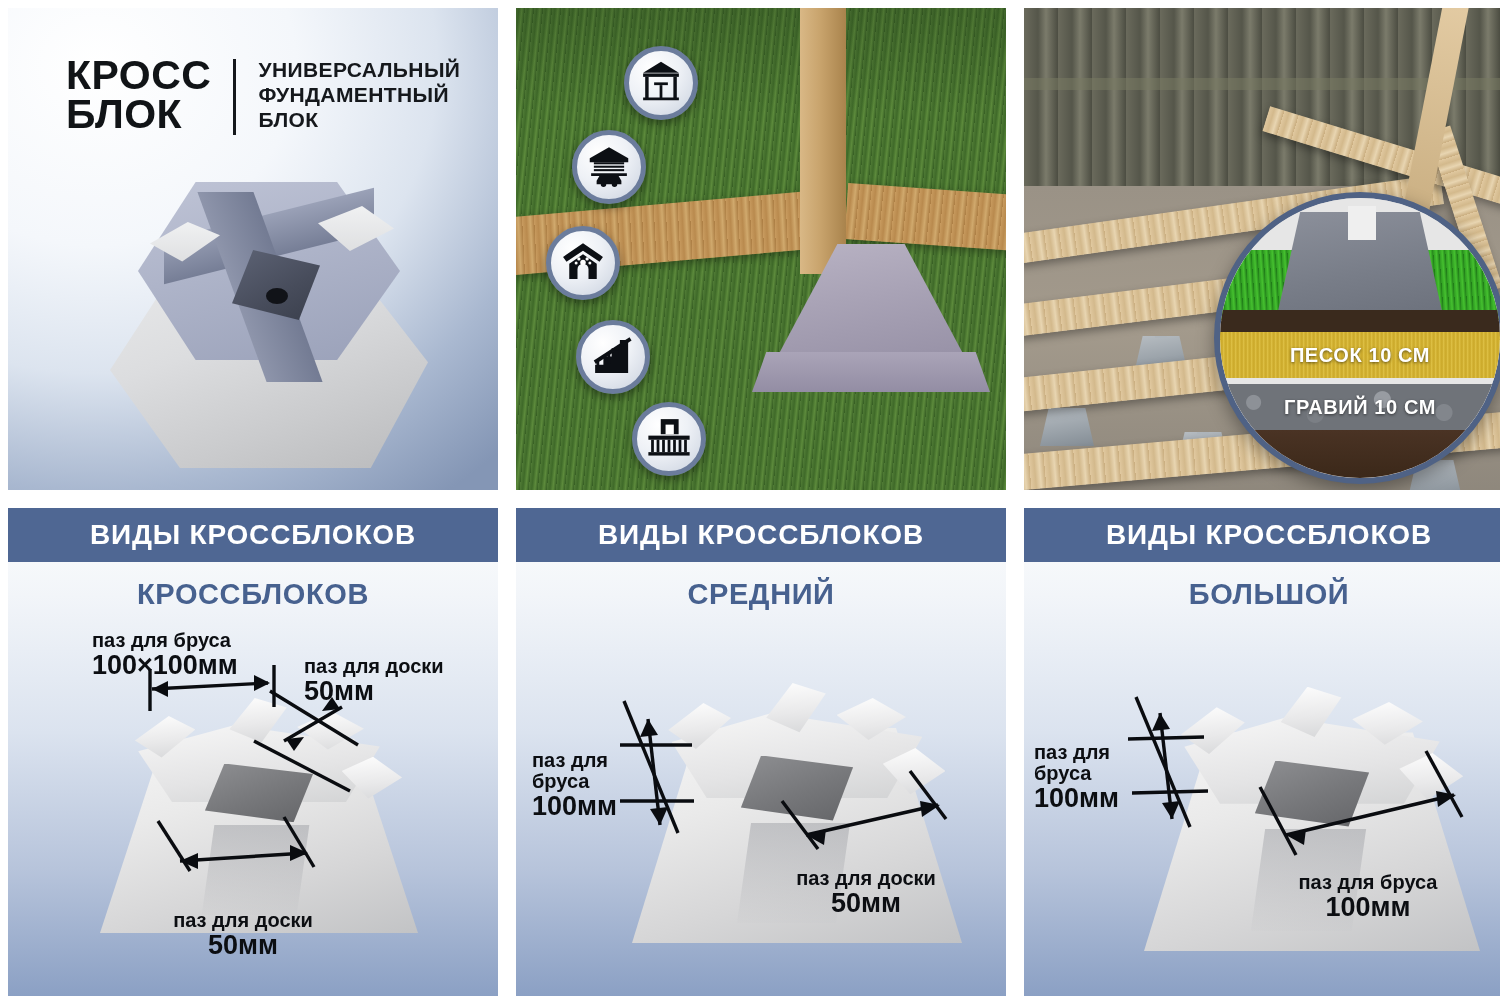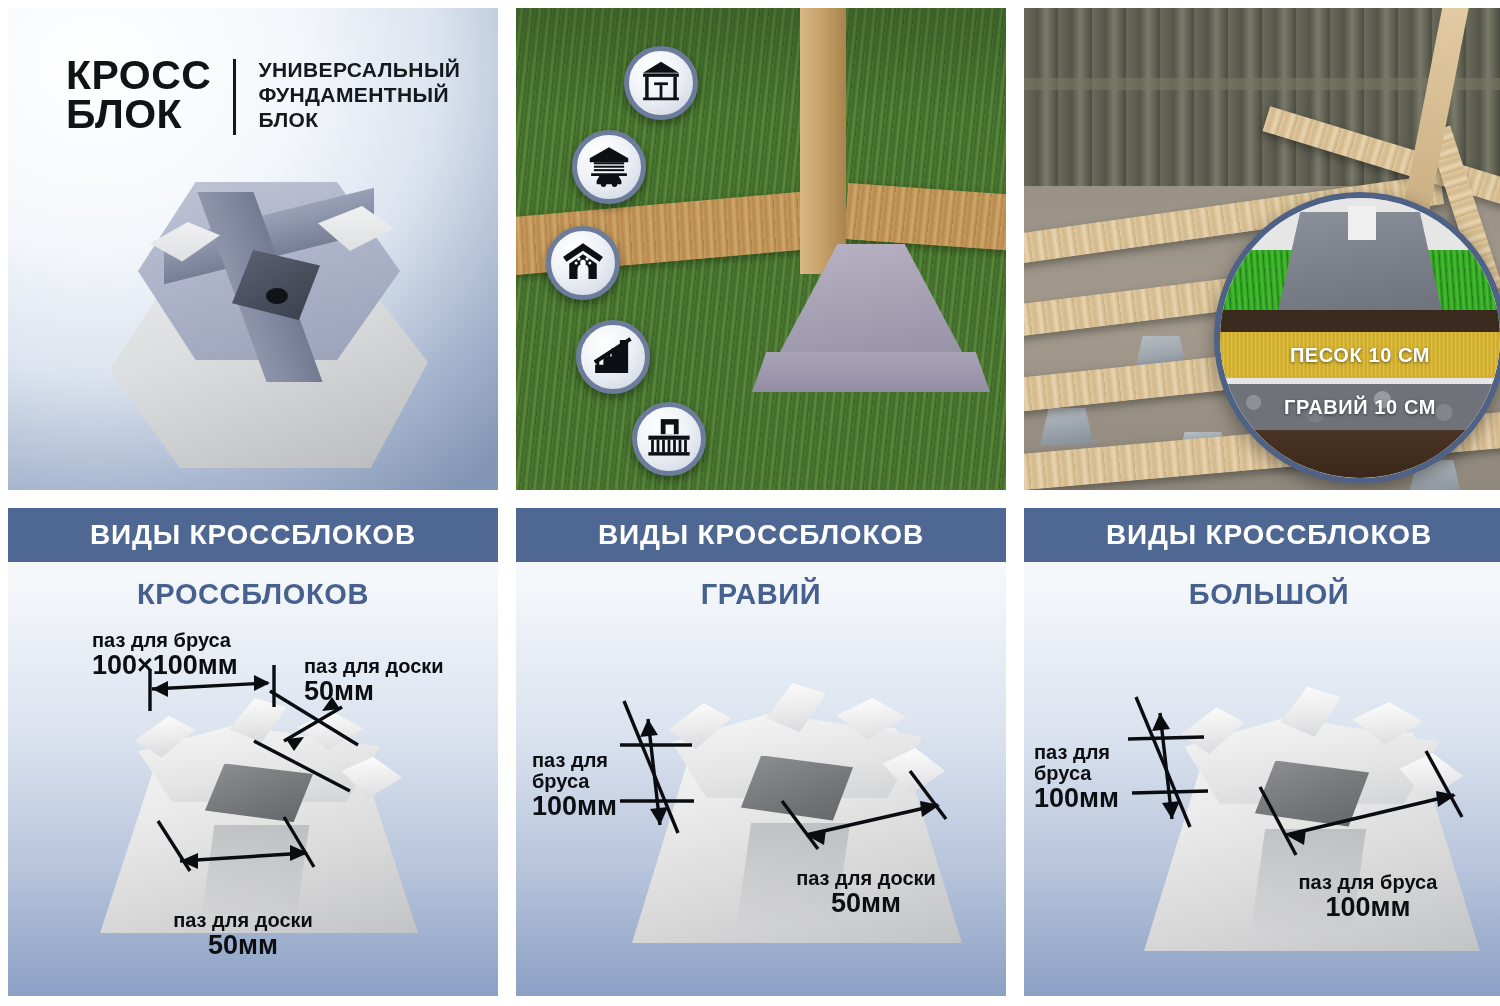--- a/index.html
+++ b/index.html
@@ -462,21 +462,21 @@
       </svg>
       <div class="ann center" style="left:110px; top:286px; width:250px;">
         <span class="cap">паз для доски</span>
         <span class="val">50мм</span>
       </div>
     </div>
   </div>
 
   <div class="panel kind">
     <div class="kind-head">ВИДЫ КРОССБЛОКОВ</div>
-    <div class="kind-sub">ГРАВИЙ</div>
+    <div class="kind-sub">СРЕДНИЙ</div>
     <div class="kind-body">
 
       <div class="cblock" style="left:116px; top:82px; width:330px; height:250px;">
         <div class="cb-body"></div>
         <div class="cb-plateau"></div>
         <div class="cb-well"></div>
         <div class="cb-seam"></div>
         <div class="cb-tab t-nw"></div>
         <div class="cb-tab t-n"></div>
         <div class="cb-tab t-ne"></div>

